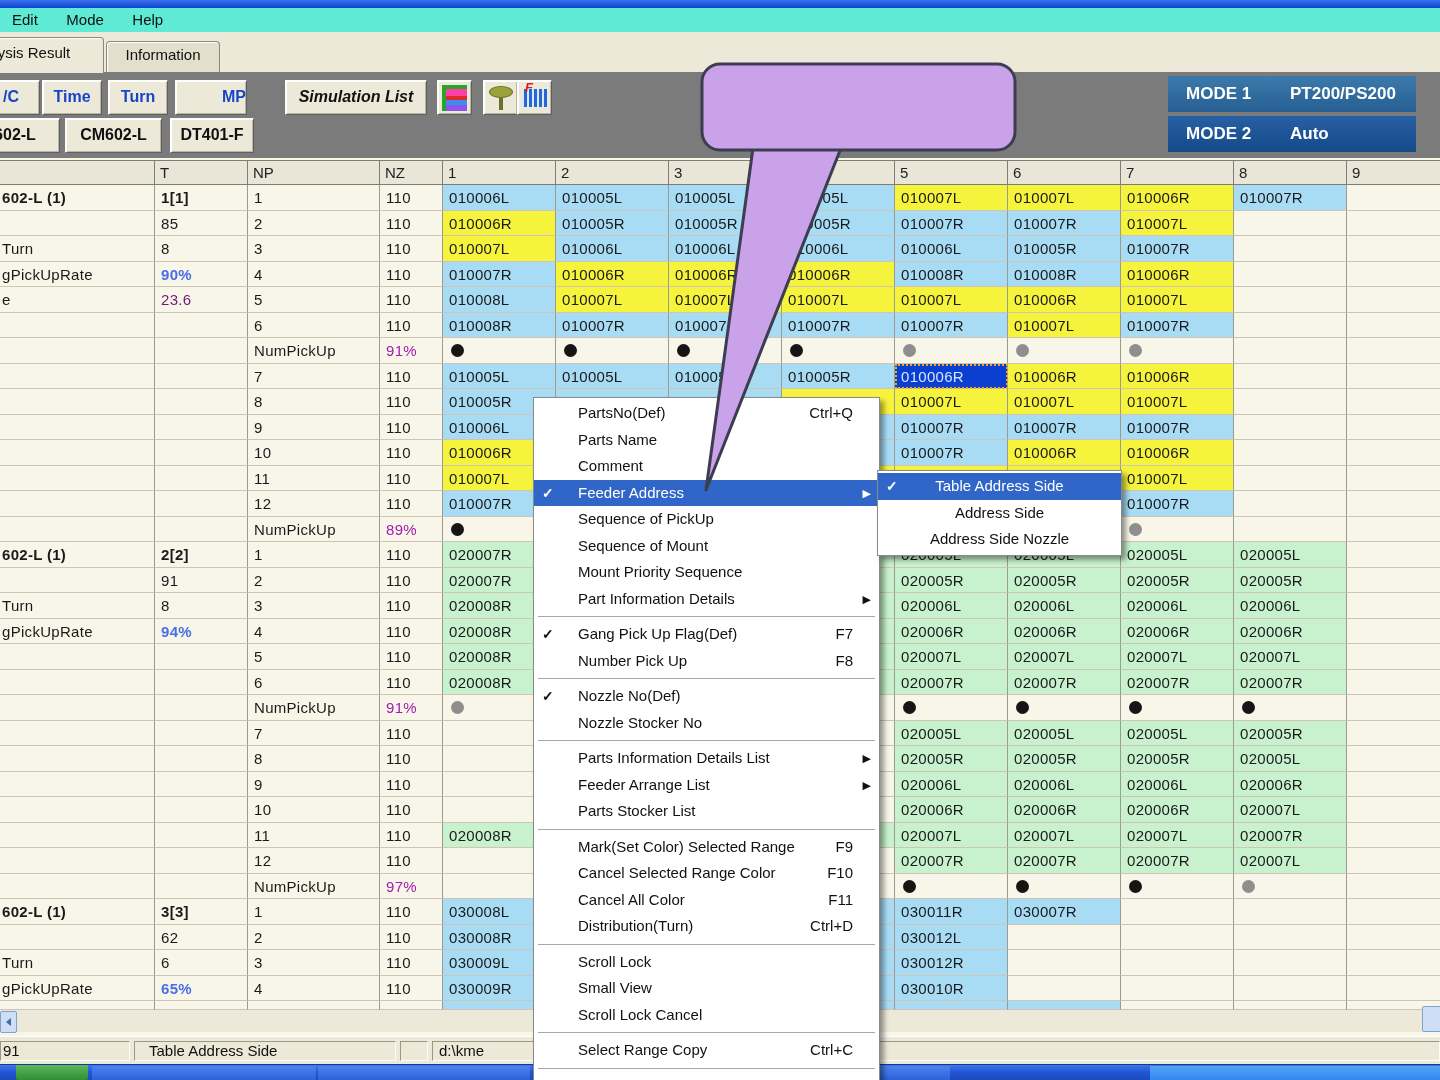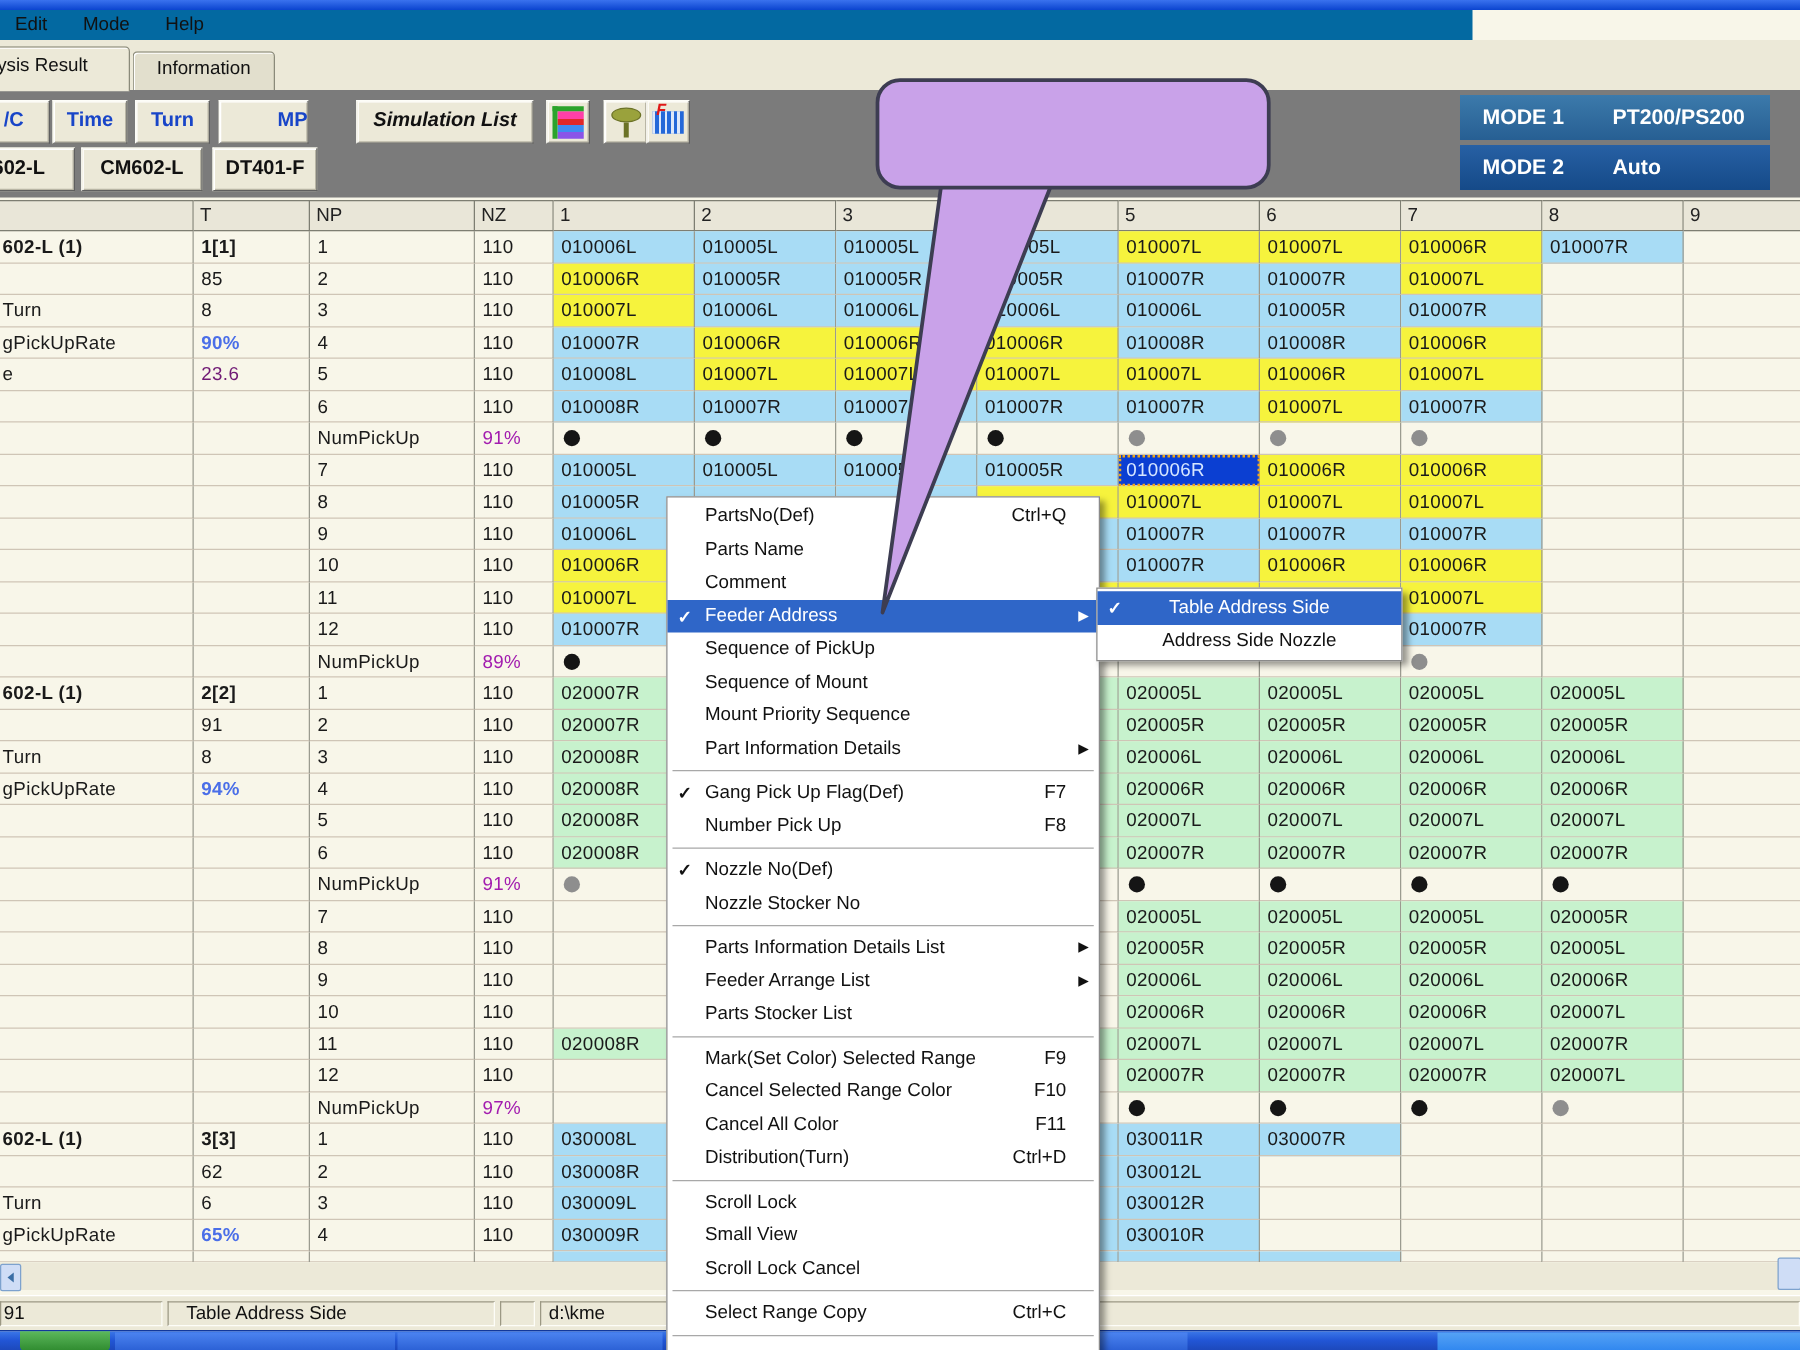--- a/index.html
+++ b/index.html
@@ -1,21 +1,21 @@
 <!DOCTYPE html>
 <html><head>
 <meta charset="utf-8">
 <style>
   html,body{margin:0;padding:0;background:#555;}
   #screen{position:relative;width:1440px;height:1080px;overflow:hidden;background:#f8f6e9;
           font-family:"Liberation Sans",sans-serif;}
   
   .title-sliver{position:absolute;left:0;top:0;width:1440px;height:8px;
     background:linear-gradient(180deg,#3a72ee,#0b44cf);}
-  .menubar{position:absolute;left:0;top:8px;width:1178px;height:24px;background:#0369a1;}
+  .menubar{position:absolute;left:0;top:8px;width:1440px;height:24px;background:#5eead4;}
   .menubar span{display:inline-block;padding:3px 12px 0 12px;font-size:15px;color:#111;}
   .tabrow{position:absolute;left:0;top:32px;width:1440px;height:40px;background:#ece9d8;}
   .tab{position:absolute;background:#ece9d8;border:1px solid #8a8a7a;border-bottom:none;
        border-radius:4px 4px 0 0;font-size:15px;color:#111;text-align:center;
        box-shadow:inset 1px 1px 0 #fff;}
   .tab.active{top:5px;height:35px;left:-36px;width:138px;line-height:30px;z-index:2;}
   .tab.back{top:9px;height:31px;left:106px;width:112px;line-height:26px;background:#e2dfcd;}
   
   .toolbar{position:absolute;left:0;top:72px;width:1440px;height:86px;background:#7b7b7b;}
   .xpbtn{position:absolute;background:#ece9d8;border:1px solid;
@@ -77,21 +77,21 @@
     background:linear-gradient(180deg,#3b77e8,#2256d6 45%,#1c47b8);border-top:1px solid #12389a;}
   .startfrag{position:absolute;left:16px;top:0;width:72px;height:16px;border-radius:0 0 4px 4px;
     background:linear-gradient(180deg,#5cb85c,#2e8a2e);}
   .tseg{position:absolute;top:1px;height:15px;background:linear-gradient(180deg,#4b83f0,#2a5fd4);}
   .tseg.bright{background:linear-gradient(180deg,#55a2f5,#2f86ef);}
   
   .menu{position:absolute;background:#fff;border:1px solid #8a8a8a;box-shadow:4px 4px 5px rgba(0,0,0,.4);
     padding:2px 0;z-index:20;}
   #ctxmenu{left:533px;top:397px;width:345px;height:900px;}
   #submenu{left:877px;top:470px;width:243px;z-index:21;}
-  .mi{position:relative;height:26.5px;line-height:26.5px;font-size:15px;color:#111;padding:0 30px 0 30px;white-space:nowrap;}
+  .mi{position:relative;height:26.5px;line-height:26.5px;font-size:15px;color:#111;padding:0 30px 0 44px;white-space:nowrap;}
   .mi.hl{background:#2f66c8;color:#fff;}
   .mi .chk{position:absolute;left:8px;top:0;font-size:14px;font-weight:700;}
   .mi .arr{position:absolute;right:8px;top:0;font-size:11px;}
   .mi .sc{position:absolute;right:26px;top:0;}
   .msep{height:9px;position:relative;}
   .msep::after{content:"";position:absolute;left:4px;right:4px;top:4px;border-top:1px solid #a8a8a8;}
   .smi{text-align:center;padding:0 10px;}
   
   .callout-svg{position:absolute;left:0;top:0;z-index:30;pointer-events:none;}
 </style>
@@ -709,20 +709,21 @@
       <div class="msep"></div>
       <div class="mi"><span>Scroll Lock</span></div>
       <div class="mi"><span>Small View</span></div>
       <div class="mi"><span>Scroll Lock Cancel</span></div>
       <div class="msep"></div>
       <div class="mi"><span>Select Range Copy</span><span class="sc">Ctrl+C</span></div>
       <div class="msep"></div>
     </div>
   <div class="menu" id="submenu">
       <div class="mi smi hl"><span class="chk">✓</span><span>Table Address Side</span></div>
+      <div class="mi smi"><span>Address Side</span></div>
       <div class="mi smi"><span>Address Side Nozzle</span></div>
     </div>
 
   <svg class="callout-svg" width="1440" height="1080" viewBox="0 0 1440 1080">
     <polygon points="753,148 841,148 706,490" fill="#c9a2e9" stroke="#3d3d52" stroke-width="3" stroke-linejoin="round"></polygon>
     <rect x="702" y="64" width="313" height="86" rx="18" fill="#c9a2e9" stroke="#3d3d52" stroke-width="3"></rect>
   </svg>
 
 </div>
 

